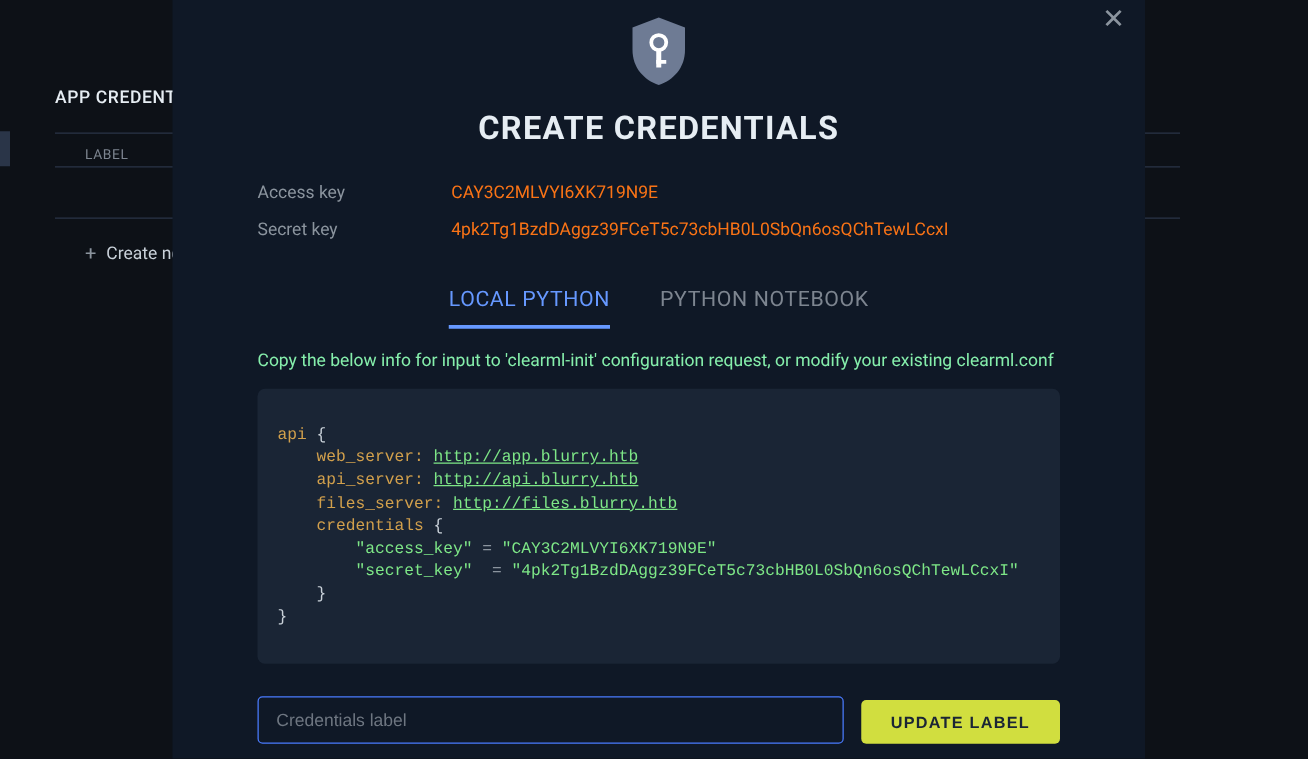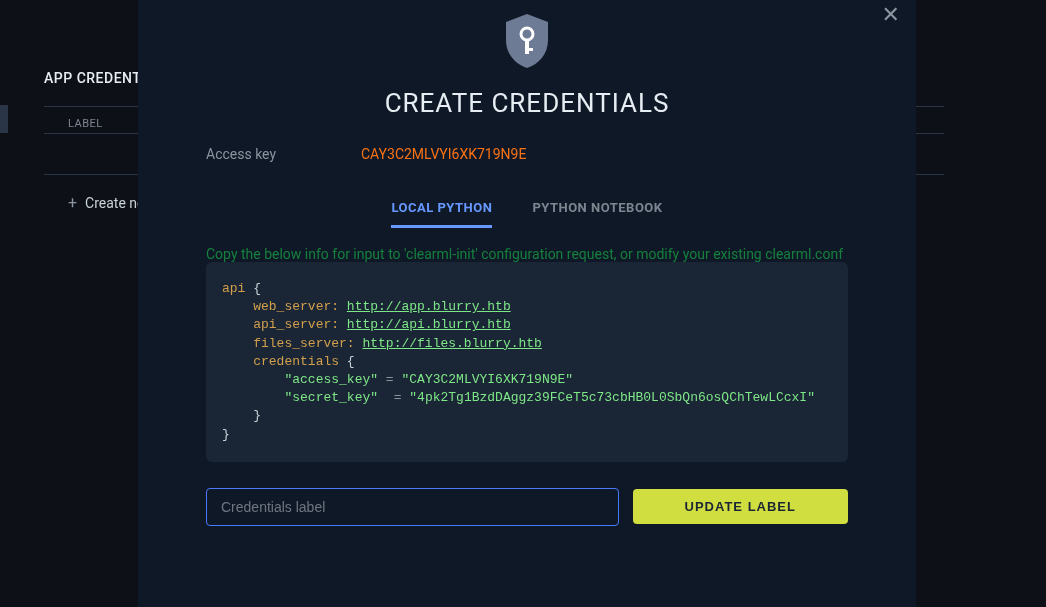--- a/index.html
+++ b/index.html
@@ -117,21 +117,21 @@
     }
     
     .shield-icon {
       width: 50px;
       height: 58px;
       margin-bottom: 18px;
     }
     
     .modal-title {
       font-size: 26px;
-      font-weight: 400;
+      font-weight: 700;
       color: #e6edf3;
       letter-spacing: 1px;
     }
     
     .key-row {
       display: flex;
       margin-bottom: 14px;
       font-size: 14px;
     }
     
@@ -147,61 +147,62 @@
     .tabs {
       display: flex;
       justify-content: center;
       gap: 40px;
       margin-top: 38px;
       margin-bottom: 18px;
       border-bottom: none;
     }
     
     .tab {
-      font-size: 13px;
-      font-weight: 700;
+      font-size: 17px;
+      font-weight: 400;
       letter-spacing: 0.5px;
       padding-bottom: 10px;
       cursor: pointer;
       color: #7d8590;
     }
     
     .tab.active {
       color: #6698ff;
       border-bottom: 3px solid #6698ff;
     }
     
     .instruction {
       font-size: 14px;
-      color: #15803d;
+      color: #86efac;
+      margin-bottom: 14px;
     }
     
     .code-block {
       background: #1a2535;
       border-radius: 6px;
-      padding: 18px 16px;
+      padding: 28px 16px;
       font-family: "SFMono-Regular", Consolas, "Liberation Mono", Menlo, monospace;
       font-size: 13px;
       line-height: 1.4;
       white-space: pre;
       overflow-x: auto;
       margin-bottom: 26px;
     }
     
     .code-key { color: #d2a04c; }
     .code-prop { color: #d2a04c; }
     .code-url { color: #7ee787; text-decoration: underline; }
     .code-str { color: #7ee787; }
     .code-eq { color: #8b949e; }
     .code-brace { color: #c9d1d9; }
     
     .footer-row {
       display: flex;
       gap: 14px;
-      align-items: center;
+      align-items: flex-end;
     }
     
     .label-input {
       flex: 1;
       background: transparent;
       border: 1px solid #4a7bff;
       border-radius: 4px;
       padding: 10px 14px;
       font-size: 14px;
       color: #e6edf3;
@@ -210,21 +211,21 @@
     
     .label-input::placeholder {
       color: #6e7681;
     }
     
     .update-btn {
       background: #d1de3f;
       color: #1a2535;
       border: none;
       border-radius: 4px;
-      padding: 10px 52px;
+      padding: 10px 24px;
       font-size: 13px;
       font-weight: 600;
       letter-spacing: 1px;
       cursor: pointer;
     }
   </style>
 </head>
 <body>
 
 <div class="background-page">
@@ -253,20 +254,24 @@
       <rect x="23" y="36" width="8" height="3" fill="#fff"></rect>
     </svg>
     <h1 class="modal-title">CREATE CREDENTIALS</h1>
   </div>
 
   <div class="key-row">
     <span class="key-label">Access key</span>
     <span class="key-value">CAY3C2MLVYI6XK719N9E</span>
   </div>
 
+  <div class="key-row">
+    <span class="key-label">Secret key</span>
+    <span class="key-value">4pk2Tg1BzdDAggz39FCeT5c73cbHB0L0SbQn6osQChTewLCcxI</span>
+  </div>
 
   <div class="tabs">
     <div class="tab active">LOCAL PYTHON</div>
     <div class="tab">PYTHON NOTEBOOK</div>
   </div>
 
   <div class="instruction">Copy the below info for input to 'clearml-init' configuration request, or modify your existing clearml.conf</div>
 
   <div class="code-block"><span class="code-key">api</span> <span class="code-brace">{</span>
     <span class="code-prop">web_server:</span> <span class="code-url">http://app.blurry.htb</span>

